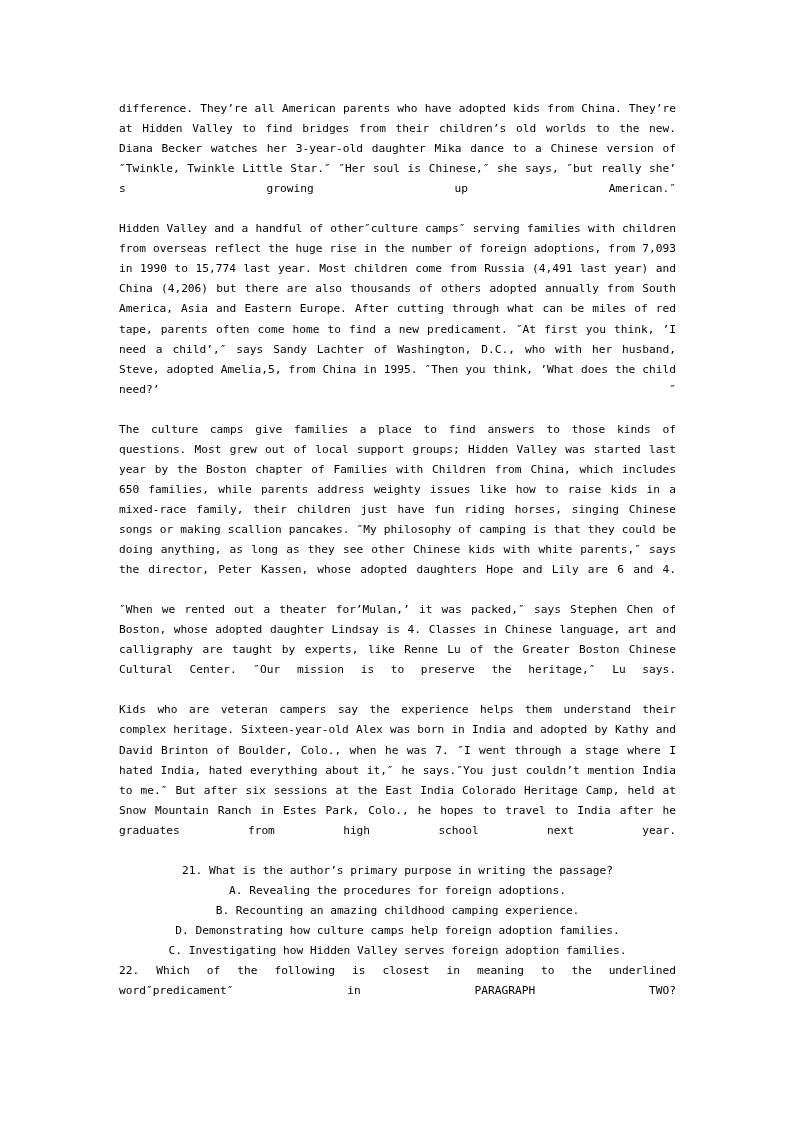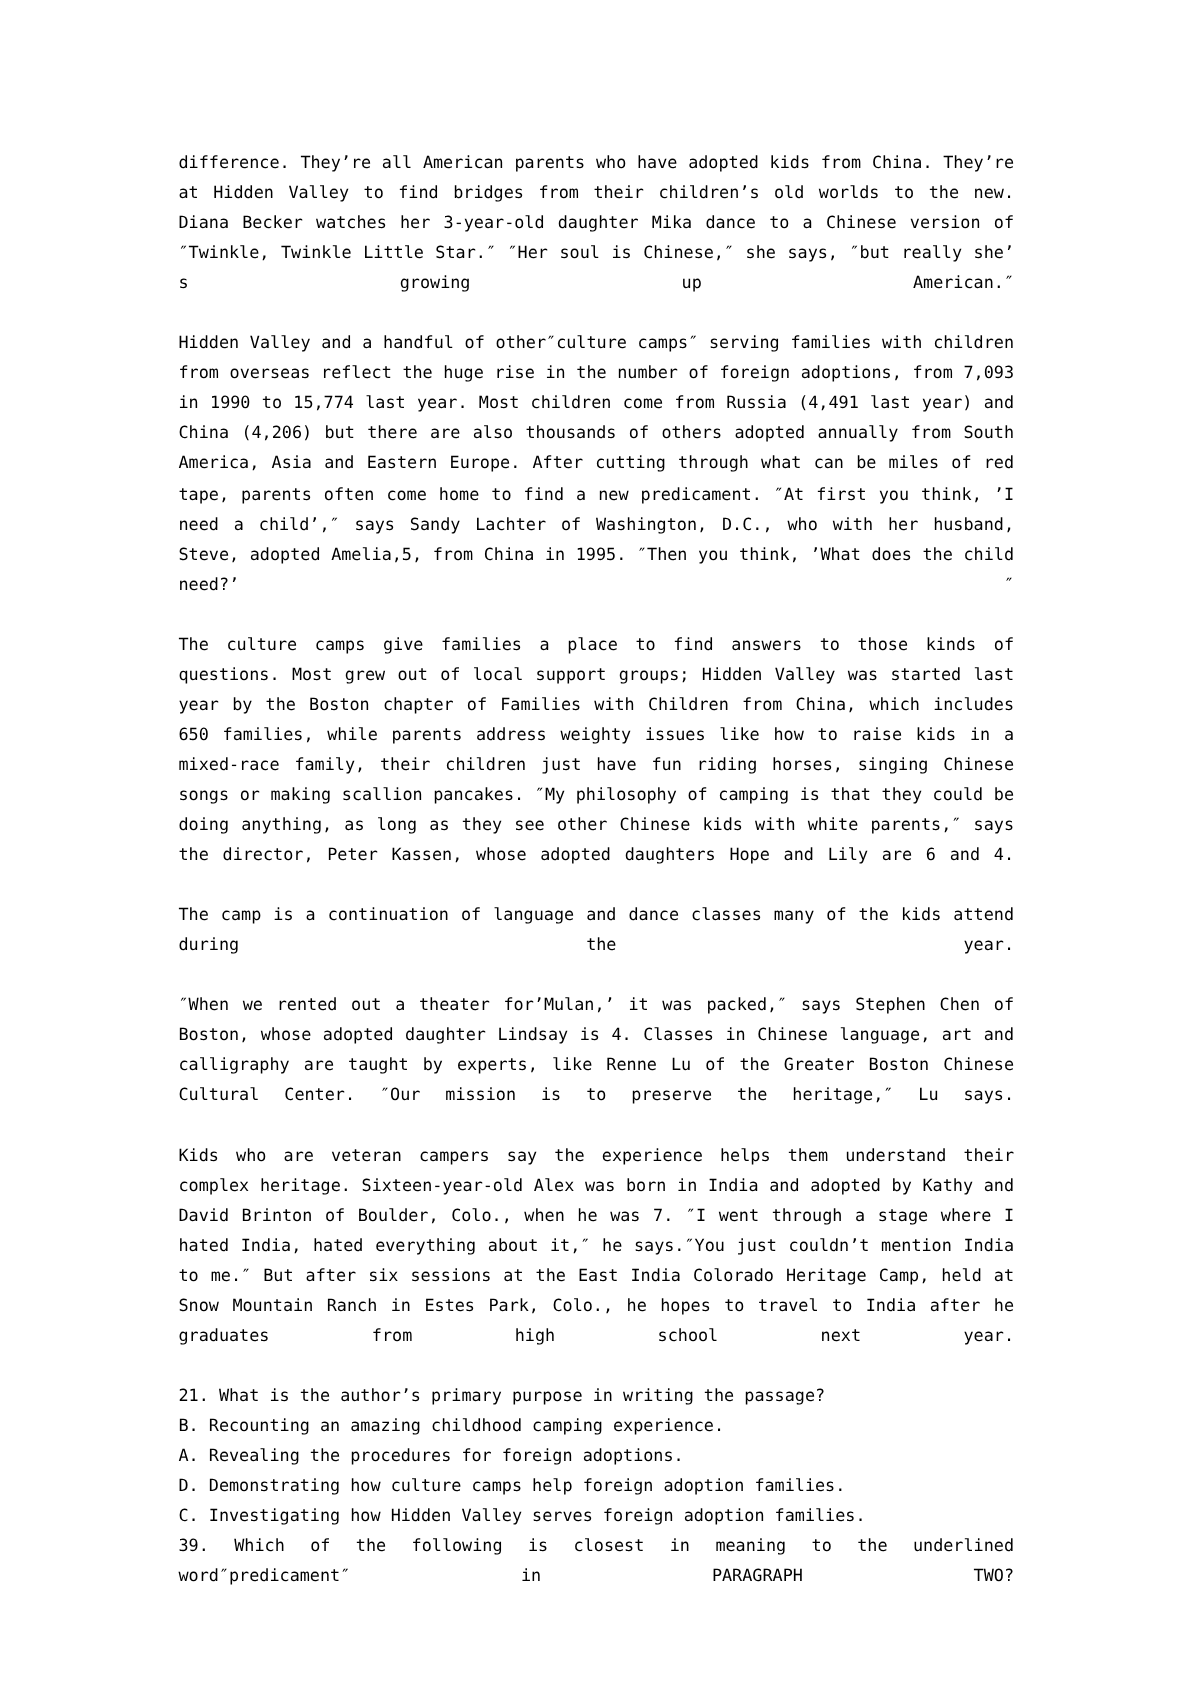--- a/index.html
+++ b/index.html
@@ -47,21 +47,21 @@
     content: "";
     display: inline-block;
     width: 100%;
   }
   .q-line {
     margin: 0;
     padding: 0;
     font-size: 11.2px;
     line-height: 20.05px;
     color: #000000;
-    text-align: left;
+    text-align: center;
     white-space: nowrap;
   }
   .q-line.wrapq {
     white-space: normal;
     text-align: justify;
   }
   .q-line.wrapq::after {
     content: "";
     display: inline-block;
     width: 100%;
@@ -72,33 +72,32 @@
 
 <div class="page">
   <div class="content">
 
     <p class="para justified">difference. They’re all American parents who have adopted kids from China. They’re at Hidden Valley to find bridges from their children’s old worlds to the new. Diana Becker watches her 3-year-old daughter Mika dance to a Chinese version of ″Twinkle, Twinkle Little Star.″ ″Her soul is Chinese,″ she says, ″but really she’ s growing up American.″</p>
 
     <p class="para justified">Hidden Valley and a handful of other″culture camps″ serving families with children from overseas reflect the huge rise in the number of foreign adoptions, from 7,093 in 1990 to 15,774 last year. Most children come from Russia (4,491 last year) and China (4,206) but there are also thousands of others adopted annually from South America, Asia and Eastern Europe. After cutting through what can be miles of red tape, parents often come home to find a new predicament. ″At first you think, ’I need a child’,″ says Sandy Lachter of Washington, D.C., who with her husband, Steve, adopted Amelia,5, from China in 1995. ″Then you think, ’What does the child need?’ ″</p>
 
     <p class="para justified">The culture camps give families a place to find answers to those kinds of questions. Most grew out of local support groups; Hidden Valley was started last year by the Boston chapter of Families with Children from China, which includes 650 families, while parents address weighty issues like how to raise kids in a mixed-race family, their children just have fun riding horses, singing Chinese songs or making scallion pancakes. ″My philosophy of camping is that they could be doing anything, as long as they see other Chinese kids with white parents,″ says the director, Peter Kassen, whose adopted daughters Hope and Lily are 6 and 4.</p>
 
-    <p class="para justified">The camp is a continuation of language and dance classes many of the kids attend during the year.</p>
 
     <p class="para justified">″When we rented out a theater for’Mulan,’ it was packed,″ says Stephen Chen of Boston, whose adopted daughter Lindsay is 4. Classes in Chinese language, art and calligraphy are taught by experts, like Renne Lu of the Greater Boston Chinese Cultural Center. ″Our mission is to preserve the heritage,″ Lu says.</p>
 
     <p class="para justified">Kids who are veteran campers say the experience helps them understand their complex heritage. Sixteen-year-old Alex was born in India and adopted by Kathy and David Brinton of Boulder, Colo., when he was 7. ″I went through a stage where I hated India, hated everything about it,″ he says.″You just couldn’t mention India to me.″ But after six sessions at the East India Colorado Heritage Camp, held at Snow Mountain Ranch in Estes Park, Colo., he hopes to travel to India after he graduates from high school next year.</p>
 
     <p class="q-line">21. What is the author’s primary purpose in writing the passage?</p>
 
+    <p class="q-line">A. Revealing the procedures for foreign adoptions.</p>
+
     <p class="q-line">B. Recounting an amazing childhood camping experience.</p>
-
-    <p class="q-line">A. Revealing the procedures for foreign adoptions.</p>
 
     <p class="q-line">D. Demonstrating how culture camps help foreign adoption families.</p>
 
     <p class="q-line">C. Investigating how Hidden Valley serves foreign adoption families.</p>
 
-    <p class="q-line wrapq">39. Which of the following is closest in meaning to the underlined word″predicament″ in PARAGRAPH TWO?</p>
+    <p class="q-line wrapq">22. Which of the following is closest in meaning to the underlined word″predicament″ in PARAGRAPH TWO?</p>
 
 
   </div>
 </div>
 
 </body></html>

